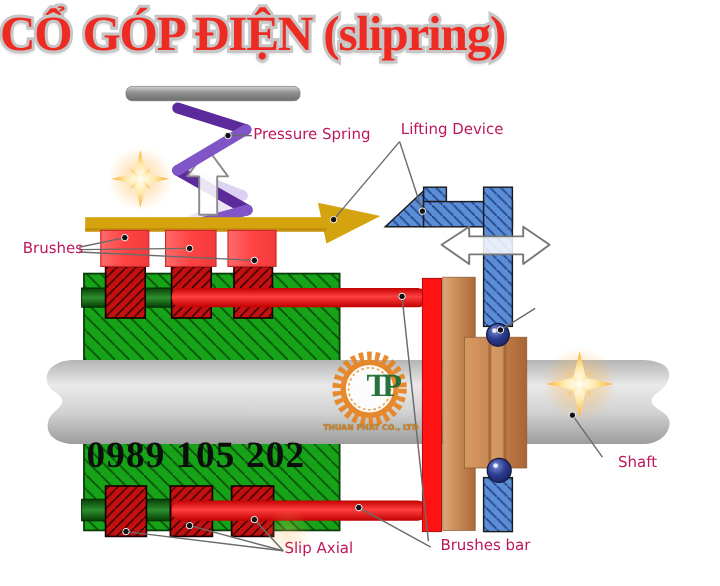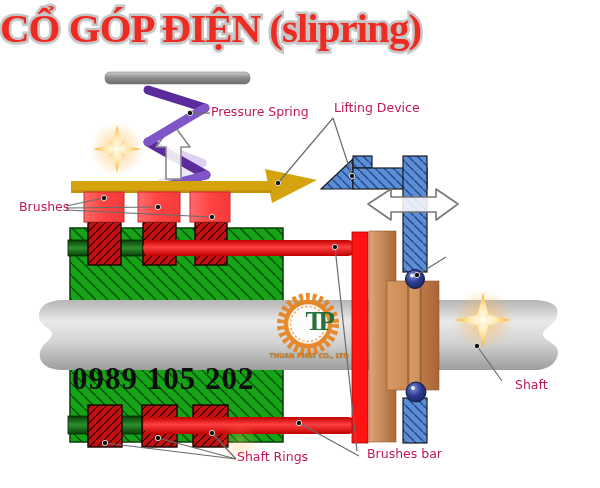--- a/index.html
+++ b/index.html
@@ -226,20 +226,20 @@
     </g>
   </svg>
 
   <div class="title title-outline">CỔ GÓP ĐIỆN (slipring)</div>
   <div class="title title-fill">CỔ GÓP ĐIỆN (slipring)</div>
 
   <div class="lbl" style="left:211px;top:105px;">Pressure Spring</div>
   <div class="lbl" style="left:334px;top:101px;">Lifting Device</div>
   <div class="lbl" style="left:19px;top:200px;">Brushes</div>
   <div class="lbl" style="left:499px;top:378px;margin-left:16px;">Shaft</div>
-  <div class="lbl" style="left:237px;top:450px;">Shaft Rings</div>
+  <div class="lbl" style="left:237px;top:450px;">Slip Axial</div>
   <div class="lbl" style="left:367px;top:447px;">Brushes bar</div>
 
   <div class="phone">0989 105 202</div>
   <div class="logo-mono">TP</div>
   <div class="logo-co">THUAN PHAT CO., LTD</div>
 
 </div>
 
 </body></html>

